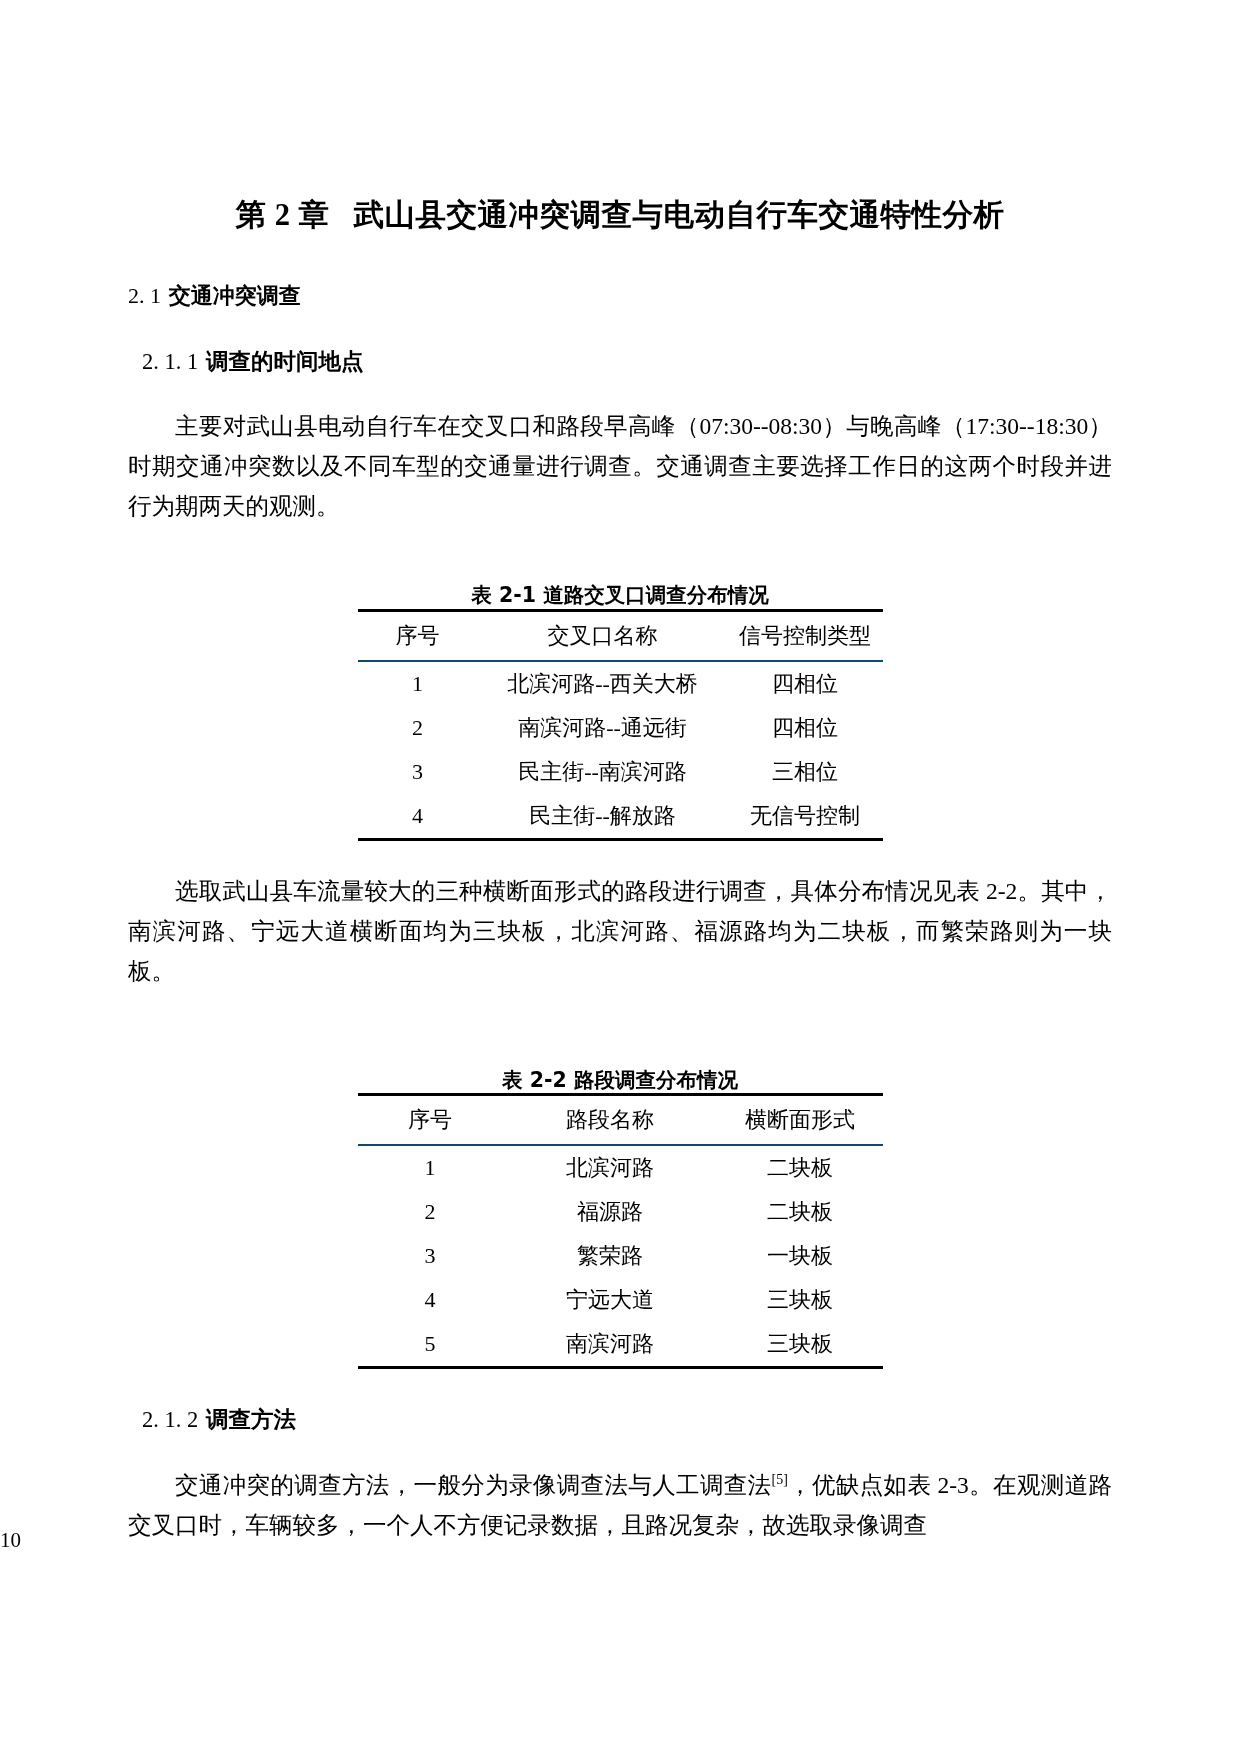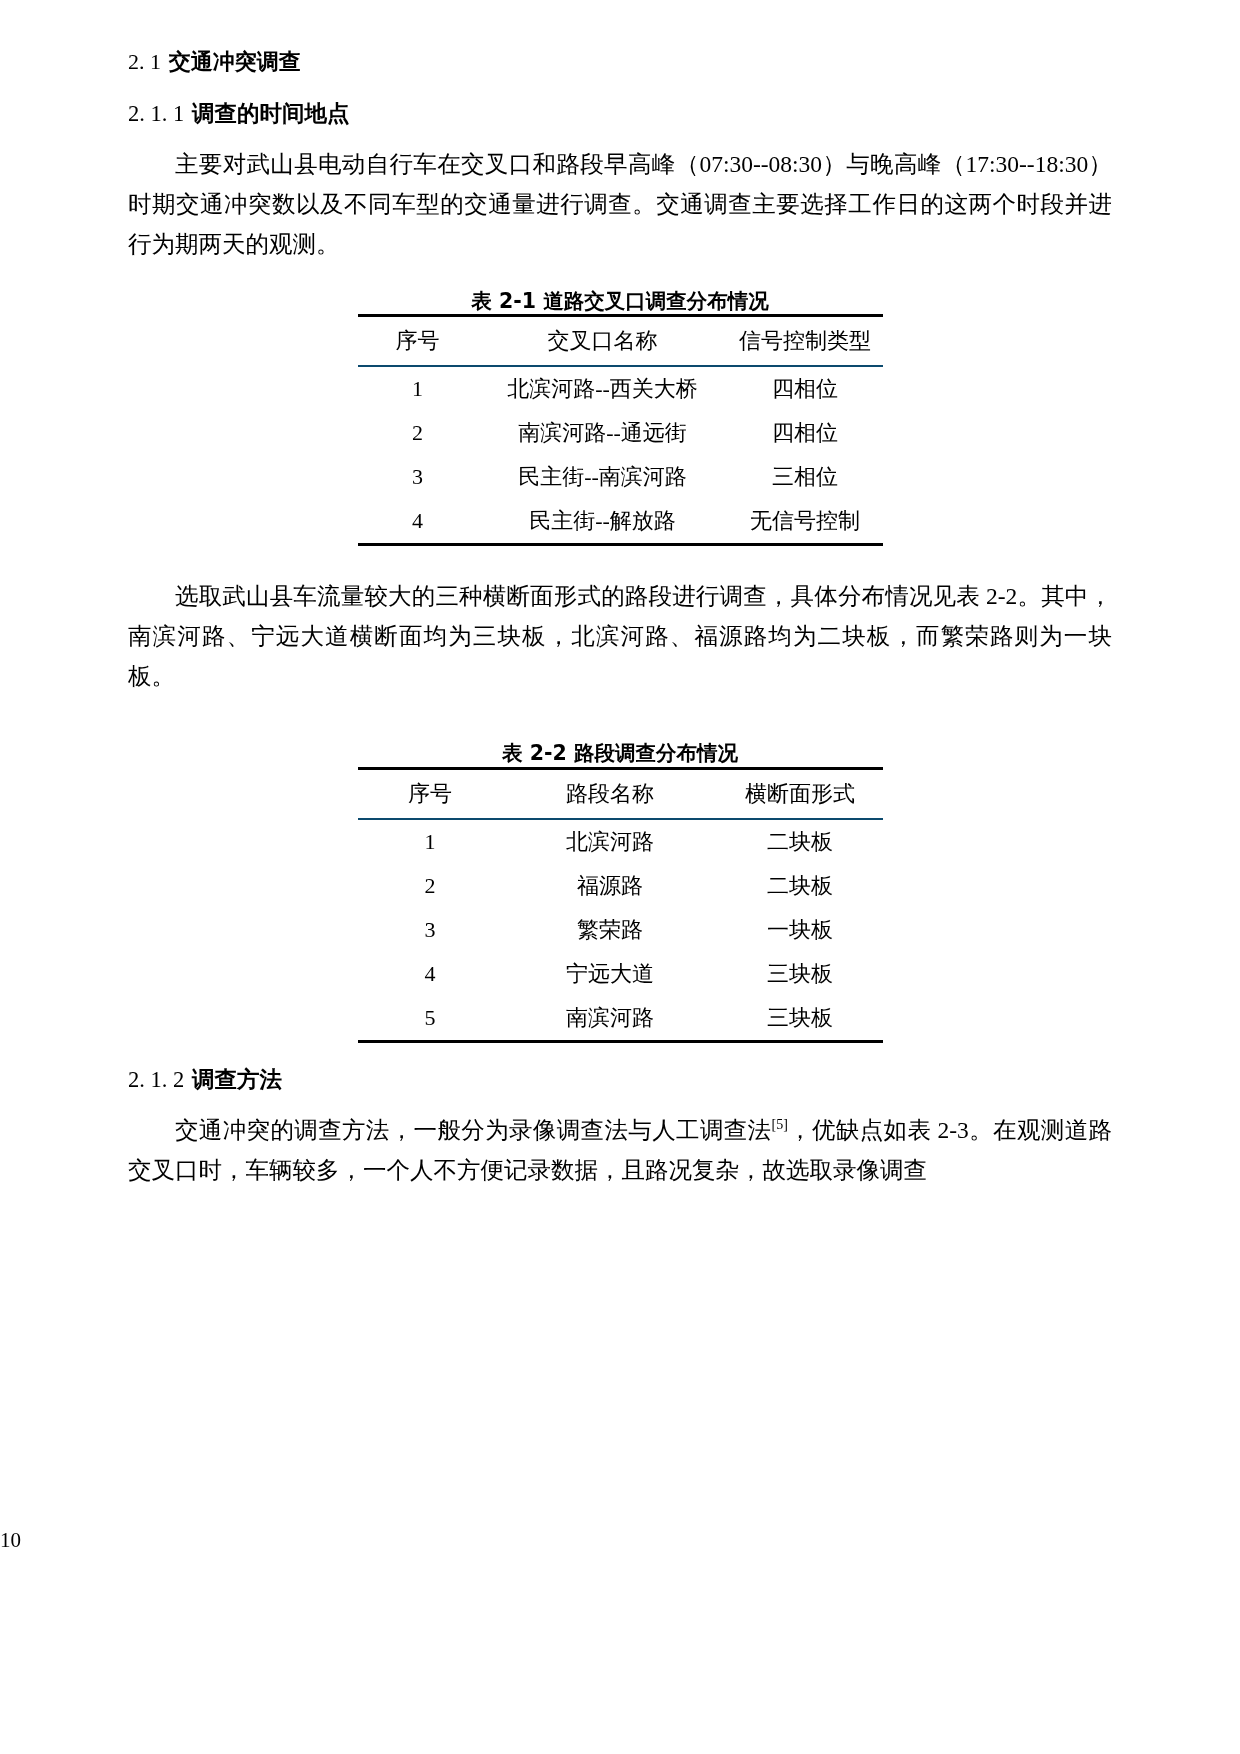--- a/index.html
+++ b/index.html
@@ -54,21 +54,21 @@
     font-size: 22px;
     font-weight: bold;
     line-height: 1.3;
   }
   h2.sec .num {
     font-family: "Liberation Serif", serif;
     font-weight: normal;
   }
 
   h3.subsec {
-    margin: 0;
+    margin: 14px;
     padding-top: 22px;
     font-family: "DejaVu Sans", "Liberation Sans", sans-serif;
     font-size: 22.5px;
     font-weight: bold;
     line-height: 1.3;
   }
   h3.subsec .num {
     font-family: "Liberation Serif", serif;
     font-weight: normal;
   }
@@ -94,20 +94,21 @@
   
   .table-block {
     margin: 0 auto;
   }
   .table-caption {
     text-align: center;
     font-family: "DejaVu Sans", "Liberation Sans", sans-serif;
     font-size: 20.5px;
     font-weight: bold;
     line-height: 1.3;
+    margin-top: 32px;
   }
   table.thesis {
     border-collapse: collapse;
     margin: 0 auto;
     font-size: 22px;
   }
   table.thesis thead th {
     font-weight: normal;
     padding: 9px 0 9px 0;
     text-align: center;
@@ -148,20 +149,23 @@
     top: 1528px;
     font-size: 21px;
     font-family: "Liberation Serif", serif;
   }
 </style>
 </head>
 <body>
 
 <div class="page">
 
+  <h1 class="chapter-title">
+    <span class="num">第 2 章</span><span class="gap"></span><span>武山县交通冲突调查与电动自行车交通特性分析</span>
+  </h1>
 
   <h2 class="sec">
     <span class="num">2. 1</span>
     <span>交通冲突调查</span>
   </h2>
 
   <h3 class="subsec">
     <span class="num">2. 1. 1</span>
     <span>调查的时间地点</span>
   </h3>

